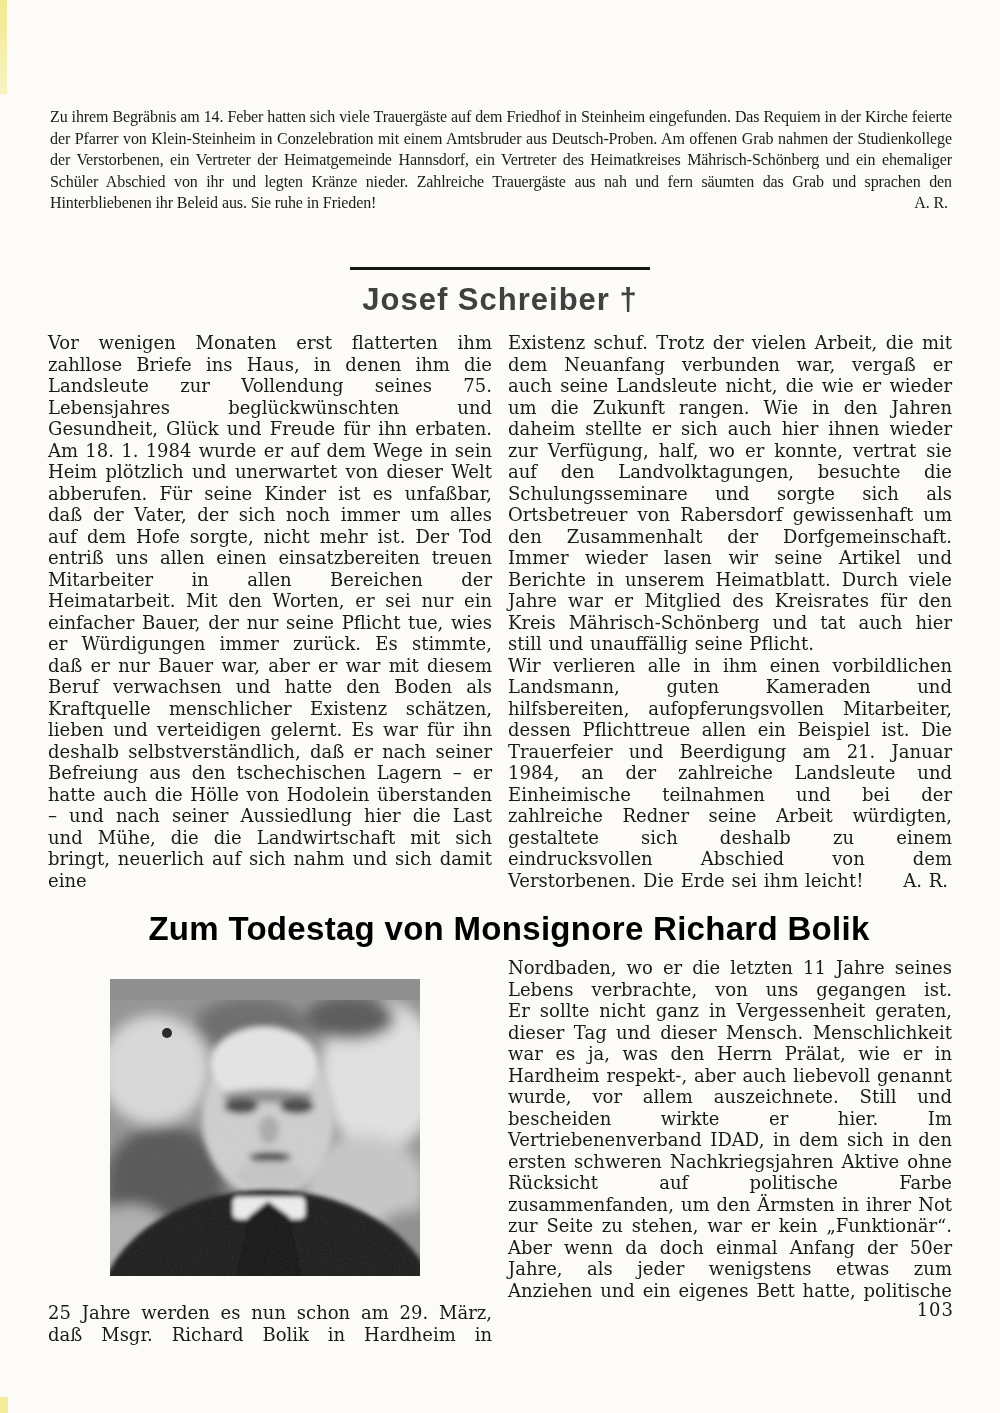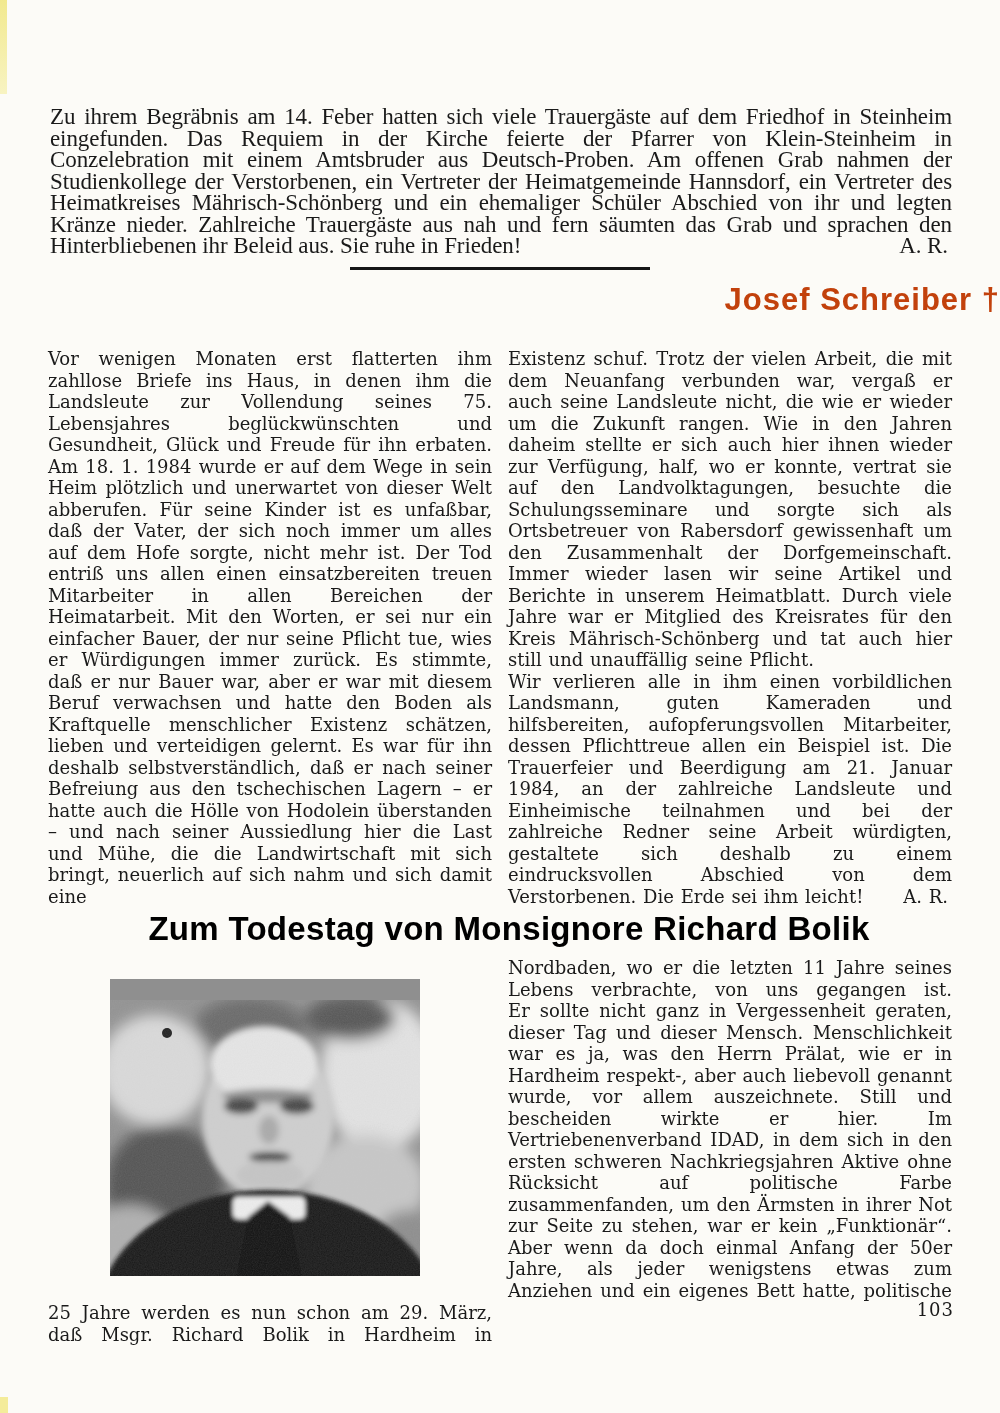--- a/index.html
+++ b/index.html
@@ -14,51 +14,51 @@
   
   .scan-edge { position:absolute; left:0; opacity:.85; }
   .scan-edge-top { top:0; width:7px; height:94px;
     background:linear-gradient(to bottom, #f0e67c, #f7f2b8); }
   .scan-edge-bottom { bottom:0; width:8px; height:16px; background:#f2e98a; }
 
   .top-article {
     position:absolute; top:106px; left:50px; width:902px;
     margin:0;
     font-family:"Liberation Serif", serif;
-    font-size:23px; line-height:21.5px;
+    font-size:16px; line-height:21.5px;
     text-align:justify;
     letter-spacing:-0.1px;
   }
   .sig { float:right; padding-right:4px; }
 
   .divider {
     position:absolute; top:267px; left:350px;
     width:300px; height:3px; background:#161616;
   }
 
   .title-schreiber {
     position:absolute; top:282px; left:0; width:100%;
-    margin:0; text-align:right;
+    margin:0; text-align:center;
     font-family:"Liberation Sans", sans-serif;
     font-weight:bold; font-size:31px; letter-spacing:1px;
-    color:#c2410c;
+    color:#404040;
   }
   .title-bolik {
     position:absolute; top:901px; left:0; width:100%;
     margin:9px; text-align:center;
     font-family:Liberation Sans, sans-serif;
     font-weight:bold; font-size:33px; letter-spacing:0.3px;
     color:#000000;
   }
 
   .cols {
     position:absolute; left:48px; width:904px;
     display:flex; gap:16px;
   }
-  .cols-schreiber { top:348px; }
+  .cols-schreiber { top:332px; }
   .cols-bolik { top:957px; }
   .col {
     width:444px; margin:0;
     font-size:18px; line-height:21.5px;
     text-align:justify;
     white-space:pre-line;
     word-spacing:0.06em;
   }
   .justify-all { text-align-last:justify; }
 

